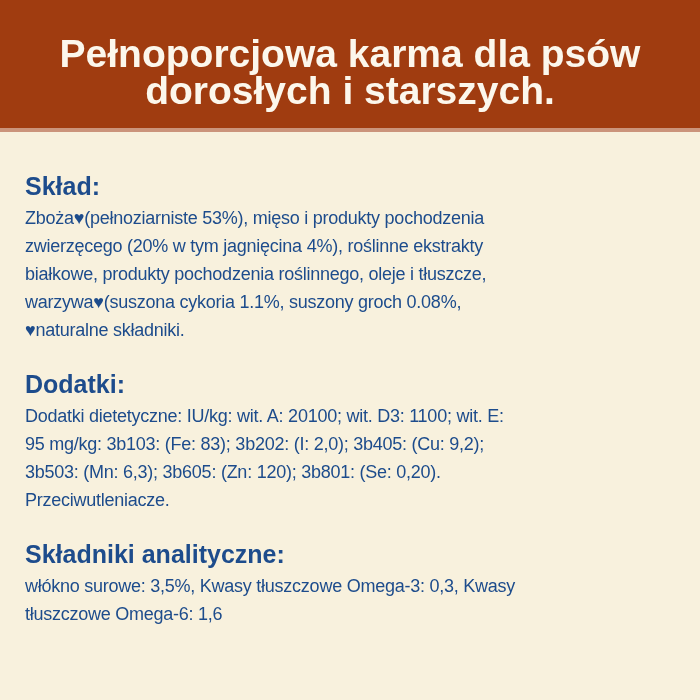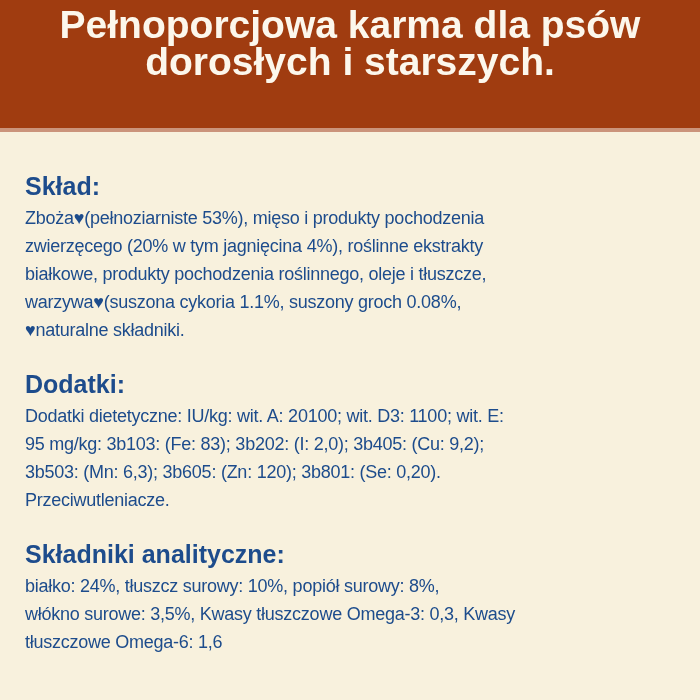--- a/index.html
+++ b/index.html
@@ -11,22 +11,22 @@
   *{margin:0;padding:0;box-sizing:border-box;}
   html,body{width:700px;height:700px;overflow:hidden;}
   body{
     font-family:"Liberation Sans","DejaVu Sans",sans-serif;
     background:var(--page-bg);
   }
   .page{width:700px;height:700px;position:relative;background:var(--page-bg);}
   .banner{
     width:700px;height:132px;
     background:var(--banner-bg);
-    display:flex;flex-direction:column;align-items:center;justify-content:flex-start;
-    padding-top:6px;
+    display:flex;flex-direction:column;align-items:center;justify-content:center;
+    padding-top:16px;
     border-bottom:4px solid rgba(255,255,255,0.45);
   }
   .banner-line{
     color:var(--banner-text);
     font-size:39px;
     font-weight:bold;
     line-height:37px;
     letter-spacing:0px;
     text-align:center;
     white-space:nowrap;
@@ -77,19 +77,18 @@
     <div class="section">
       <div class="section-heading">Dodatki:</div>
       <div class="section-line">Dodatki dietetyczne: IU/kg: wit. A: 20100; wit. D3: 1100; wit. E:</div>
       <div class="section-line">95 mg/kg: 3b103: (Fe: 83); 3b202: (I: 2,0); 3b405: (Cu: 9,2);</div>
       <div class="section-line">3b503: (Mn: 6,3); 3b605: (Zn: 120); 3b801: (Se: 0,20).</div>
       <div class="section-line">Przeciwutleniacze.</div>
     </div>
 
     <div class="section">
       <div class="section-heading">Składniki analityczne:</div>
-      <div class="section-line">białko: 24%, tłuszcz surowy: 10%, popiół surowy: 8%,</div>
       <div class="section-line">włókno surowe: 3,5%, Kwasy tłuszczowe Omega-3: 0,3, Kwasy</div>
       <div class="section-line">tłuszczowe Omega-6: 1,6</div>
     </div>
 
   </div>
 </div>
 
 </body></html>

